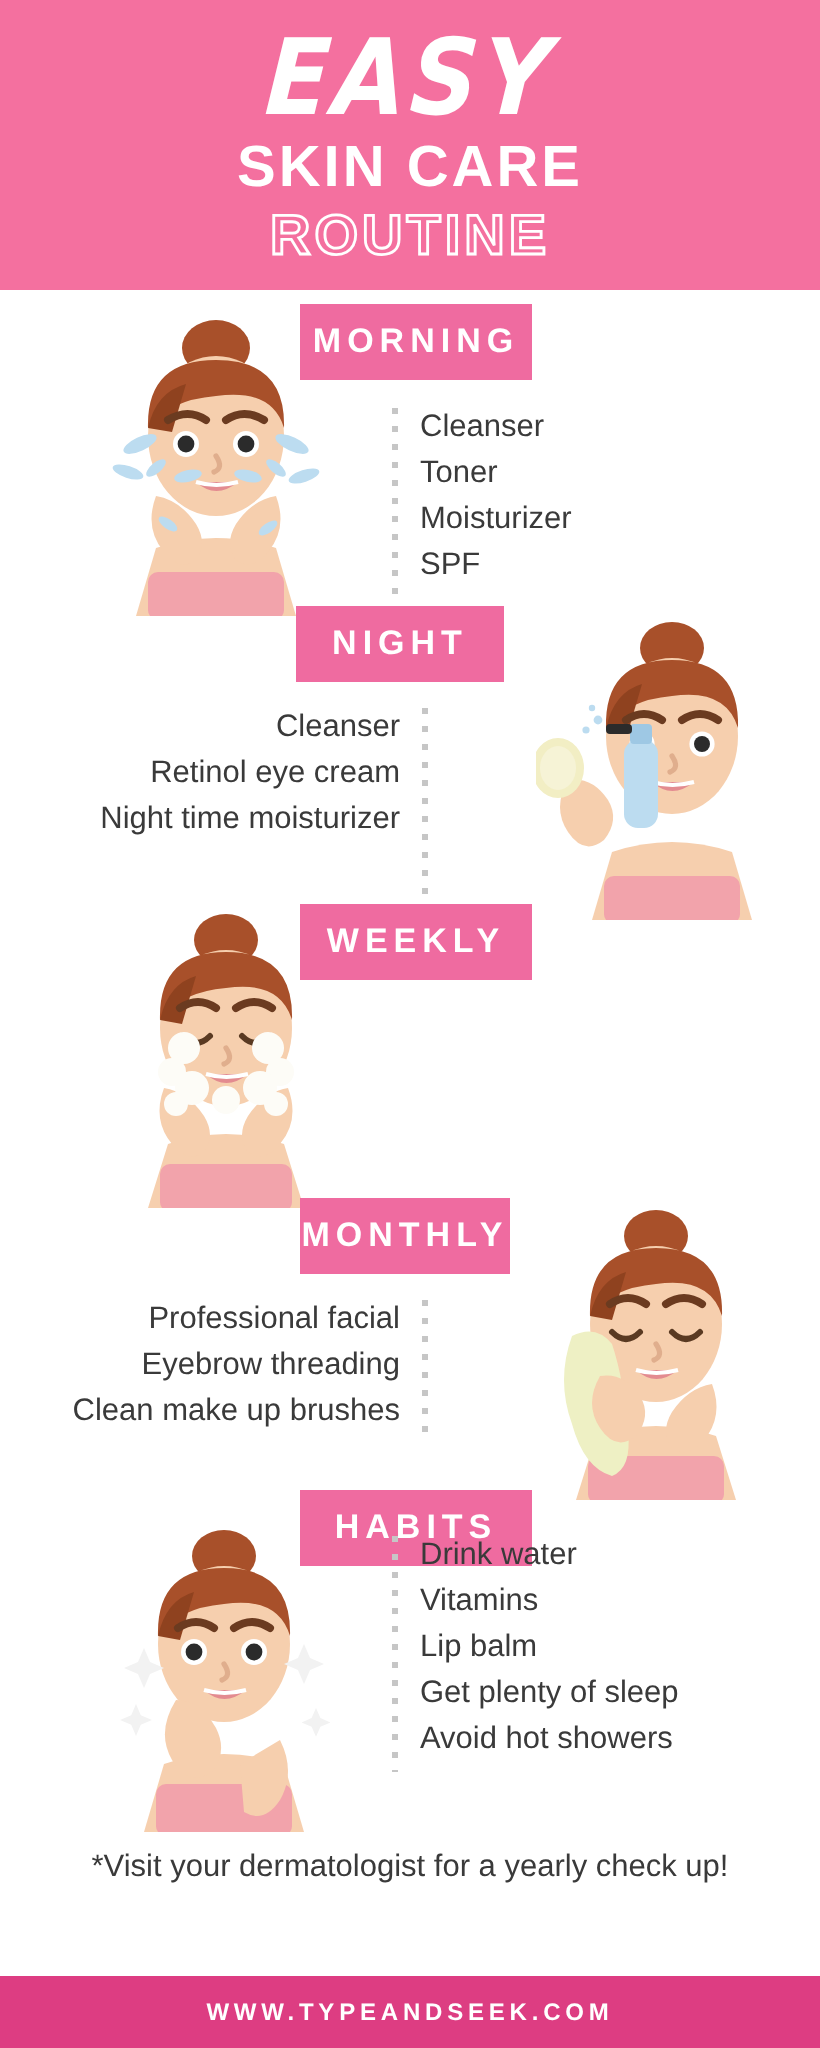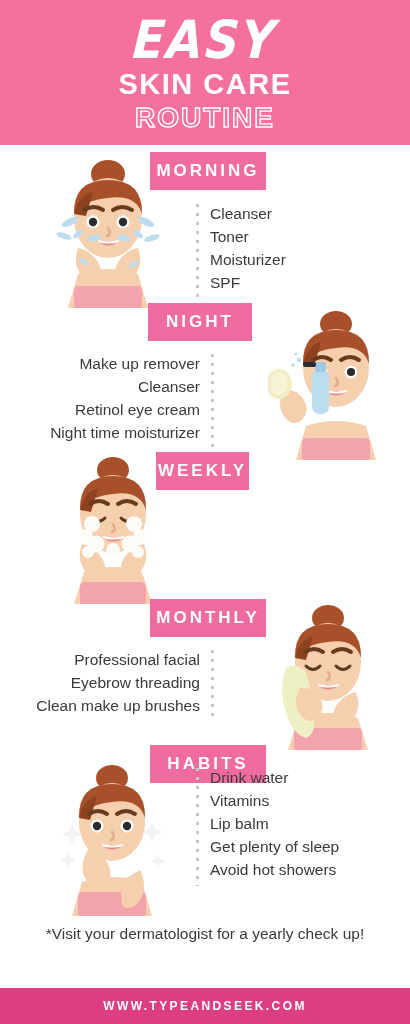--- a/index.html
+++ b/index.html
@@ -235,21 +235,20 @@
       </g>
 
       <path d="M16 86 q-8 14 0 26 q8 12 18 4 q8 -10 2 -20 q-8 -12 -20 -10 Z" fill="#f6cfae"></path>
       <ellipse cx="11" cy="80" rx="13" ry="15" fill="#f2eec4"></ellipse>
       <ellipse cx="11" cy="80" rx="9" ry="11" fill="#f6f3d6"></ellipse>
     </svg>
   </div>
 
   <ul class="routine-list list-right" style="left:8px; top:352px; width:206px;">
     <div class="dots dots-right" style="height:94px;"></div>
-    <li>Make up remover</li>
     <li>Cleanser</li>
     <li>Retinol eye cream</li>
     <li>Night time moisturizer</li>
   </ul>
 
   <div class="figure" style="left:52px; top:452px;">
     <svg width="122" height="152" viewBox="0 0 122 152">
       <path d="M32 120 Q61 110 90 120 L100 152 L22 152 Z" fill="#f6cfae"></path>
       <rect x="28" y="130" width="66" height="24" rx="5" fill="#f2a3ab"></rect>
       <ellipse cx="61" cy="18" rx="16" ry="13" fill="#a8502a"></ellipse>
@@ -275,24 +274,24 @@
           <circle cx="36" cy="100" r="6"></circle>
         <circle cx="82" cy="72" r="8"></circle>
           <circle cx="88" cy="84" r="7"></circle>
         <circle cx="78" cy="92" r="8.5"></circle>
           <circle cx="86" cy="100" r="6"></circle>
         <circle cx="61" cy="98" r="7"></circle>
       </g>
     </svg>
   </div>
 
-  <div class="badge" style="left:156px; top:452px; width:93px;">WEEKLY</div>
-
-
-  <div class="badge" style="left:150px; top:599px; width:116px;">MONTHLY</div>
+  <div class="badge" style="left:150px; top:452px; width:116px;">WEEKLY</div>
+
+
+  <div class="badge" style="left:150px; top:599px; width:105px;">MONTHLY</div>
 
   <div class="figure" style="left:264px; top:600px;">
     <svg width="126" height="150" viewBox="0 0 126 150">
       <path d="M34 118 Q64 108 94 118 L104 150 L24 150 Z" fill="#f6cfae"></path>
       <rect x="30" y="128" width="68" height="24" rx="5" fill="#f2a3ab"></rect>
       <ellipse cx="64" cy="18" rx="16" ry="13" fill="#a8502a"></ellipse>
       <ellipse cx="64" cy="62" rx="33" ry="39" fill="#f6cfae"></ellipse>
       <path d="M31 58 Q30 24 64 24 Q98 24 97 58 Q91 38 64 42 Q41 44 31 58 Z" fill="#a8502a"></path>
       <path d="M31 58 Q35 40 49 36 L42 60 Z" fill="#8f421f"></path>
       <path d="M41 52 Q50 46 59 52" stroke="#6b3b20" stroke-width="4" fill="none" stroke-linecap="round"></path>

